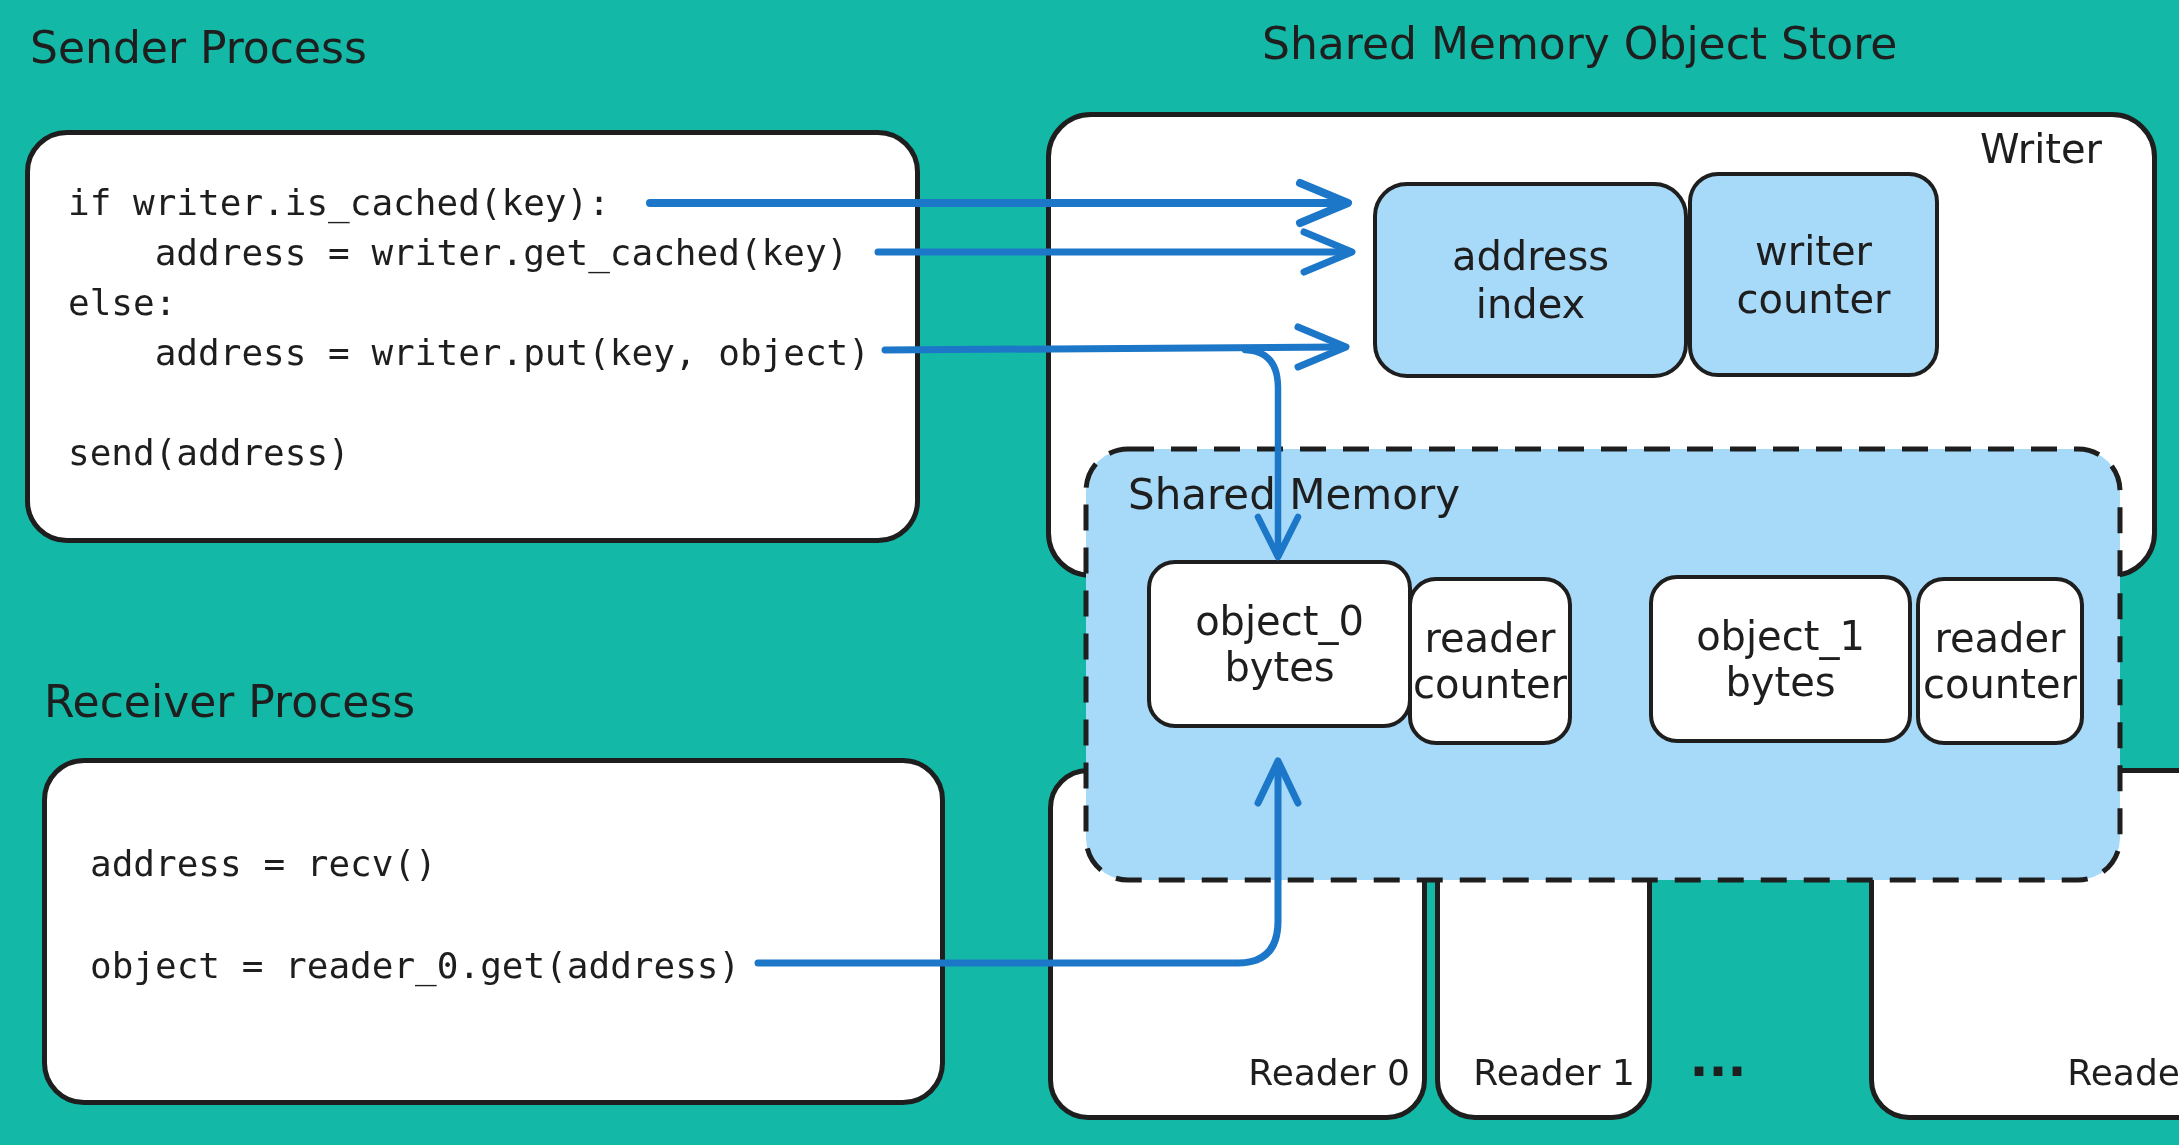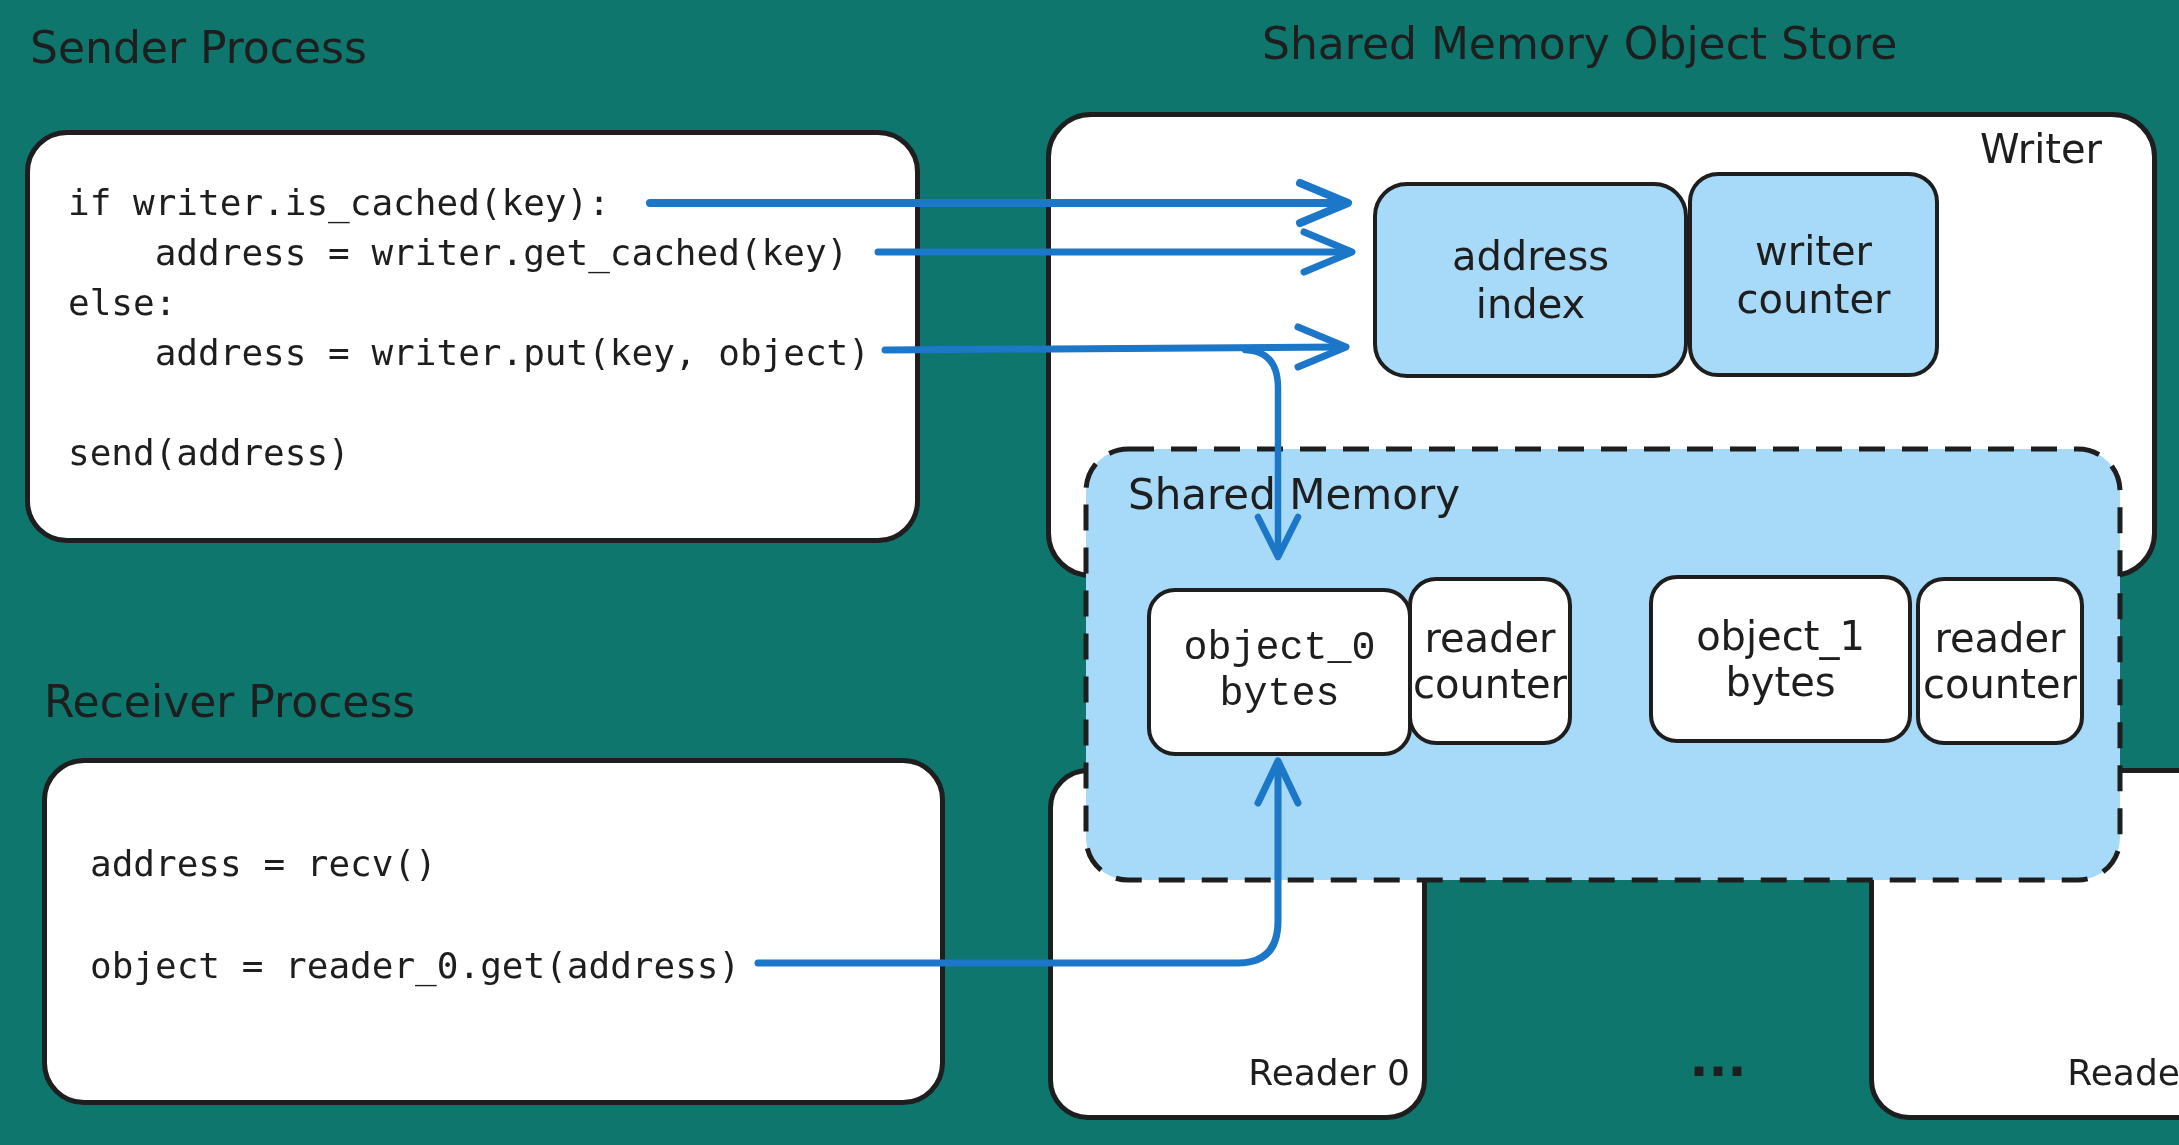--- a/index.html
+++ b/index.html
@@ -1,19 +1,19 @@
 <!DOCTYPE html>
 <html><head>
 <meta charset="utf-8">
 <style>
   html,body{margin:0;padding:0;background:#ffffff;}
   #canvas{
     position:relative;
     width:2179px;height:1145px;
-    background:#0f766e;
+    background:#14b8a6;
     font-family:"DejaVu Sans","Liberation Sans",sans-serif;
     color:#1e1e1e;
     overflow:hidden;
   }
   .lbl{position:absolute;color:#1e1e1e;white-space:nowrap;}
   .title{font-size:44px;line-height:60px;}
   .box{position:absolute;border:5px solid #1e1e1e;border-radius:42px;background:#ffffff;box-sizing:border-box;}
   .bluebox{position:absolute;border:4.5px solid #1e1e1e;background:#a7d9f8;box-sizing:border-box;}
   .cell{position:absolute;border:4.5px solid #1e1e1e;border-radius:28px;background:#ffffff;box-sizing:border-box;}
   .two-line{display:flex;flex-direction:column;align-items:center;justify-content:center;height:100%;text-align:center;}
@@ -56,31 +56,34 @@
   <div class="bluebox z4" style="left:1373px;top:182px;width:315px;height:196px;border-radius:34px;">
     <div class="two-line" style="font-size:40px;line-height:48px;">
       <span>address</span>
       <span>index</span>
     </div>
   </div>
 
   <div class="box z2" style="left:1048px;top:768px;width:379px;height:352px;border-radius:40px;">
     <div class="reader-label">Reader 0</div>
   </div>
+  <div class="box z2" style="left:1435px;top:768px;width:217px;height:352px;border-radius:40px;">
+    <div class="reader-label">Reader 1</div>
+  </div>
   <div class="box z2" style="left:1869px;top:768px;width:377px;height:352px;border-radius:40px;">
     <div class="reader-label">Reader n</div>
   </div>
   <div class="lbl z4" style="left:1688px;top:1030px;width:60px;text-align:center;font-size:50px;font-weight:bold;">...</div>
 
   <svg class="z3" width="2179" height="1145" viewBox="0 0 2179 1145">
     <rect x="1086" y="449" width="1034" height="431" rx="42" fill="#a7d9f8" stroke="#1e1e1e" stroke-width="5" stroke-dasharray="26 17"></rect>
   </svg>
   <div class="lbl z4" style="left:1128px;top:470px;font-size:42px;">Shared Memory</div>
 
-  <div class="cell z4" style="left:1147px;top:588px;width:265px;height:168px;font-family:Liberation Mono, monospace;">
+  <div class="cell z4" style="left:1147px;top:560px;width:265px;height:168px;">
     <div class="two-line" style="font-size:40px;line-height:46px;">
       <span>object_0</span>
       <span>bytes</span>
     </div>
   </div>
   <div class="cell z4" style="left:1408px;top:577px;width:164px;height:168px;">
     <div class="two-line" style="font-size:40px;line-height:46px;">
       <span>reader</span>
       <span>counter</span>
     </div>

